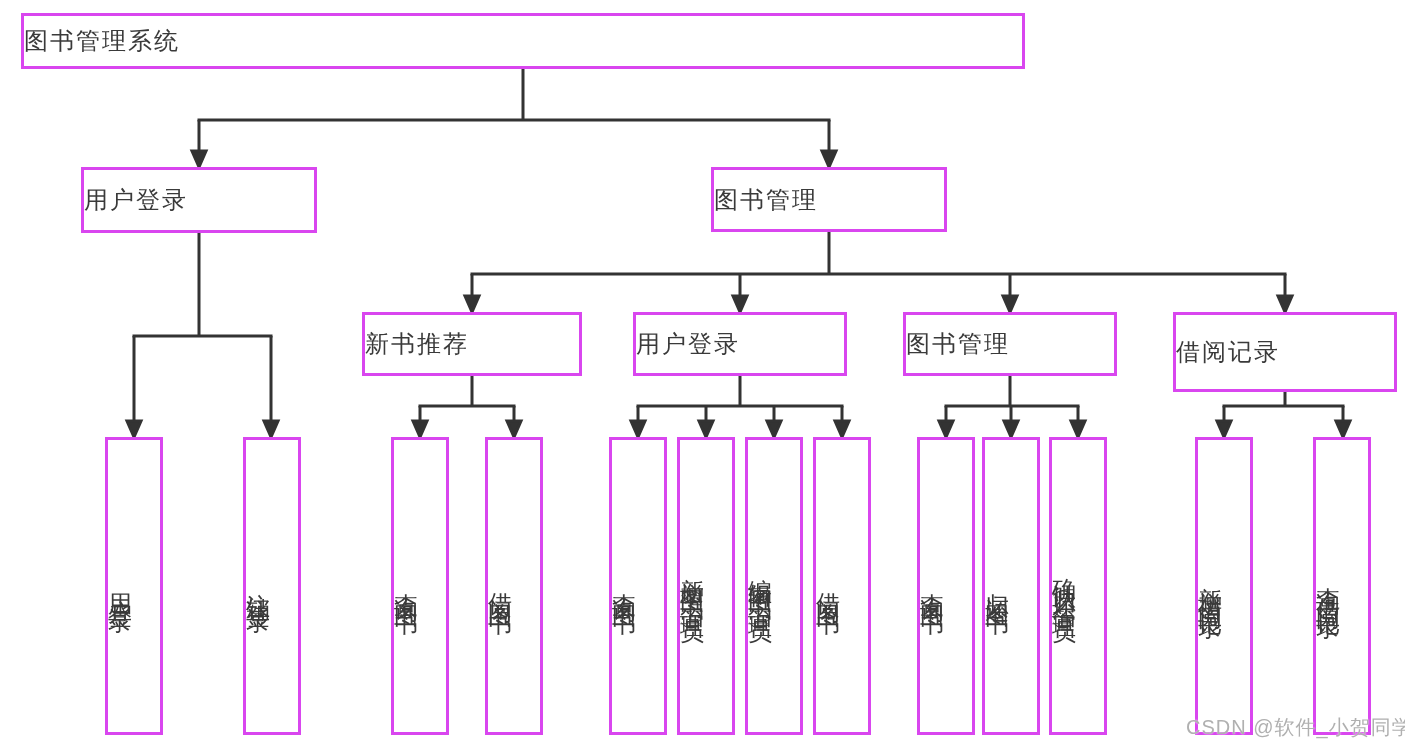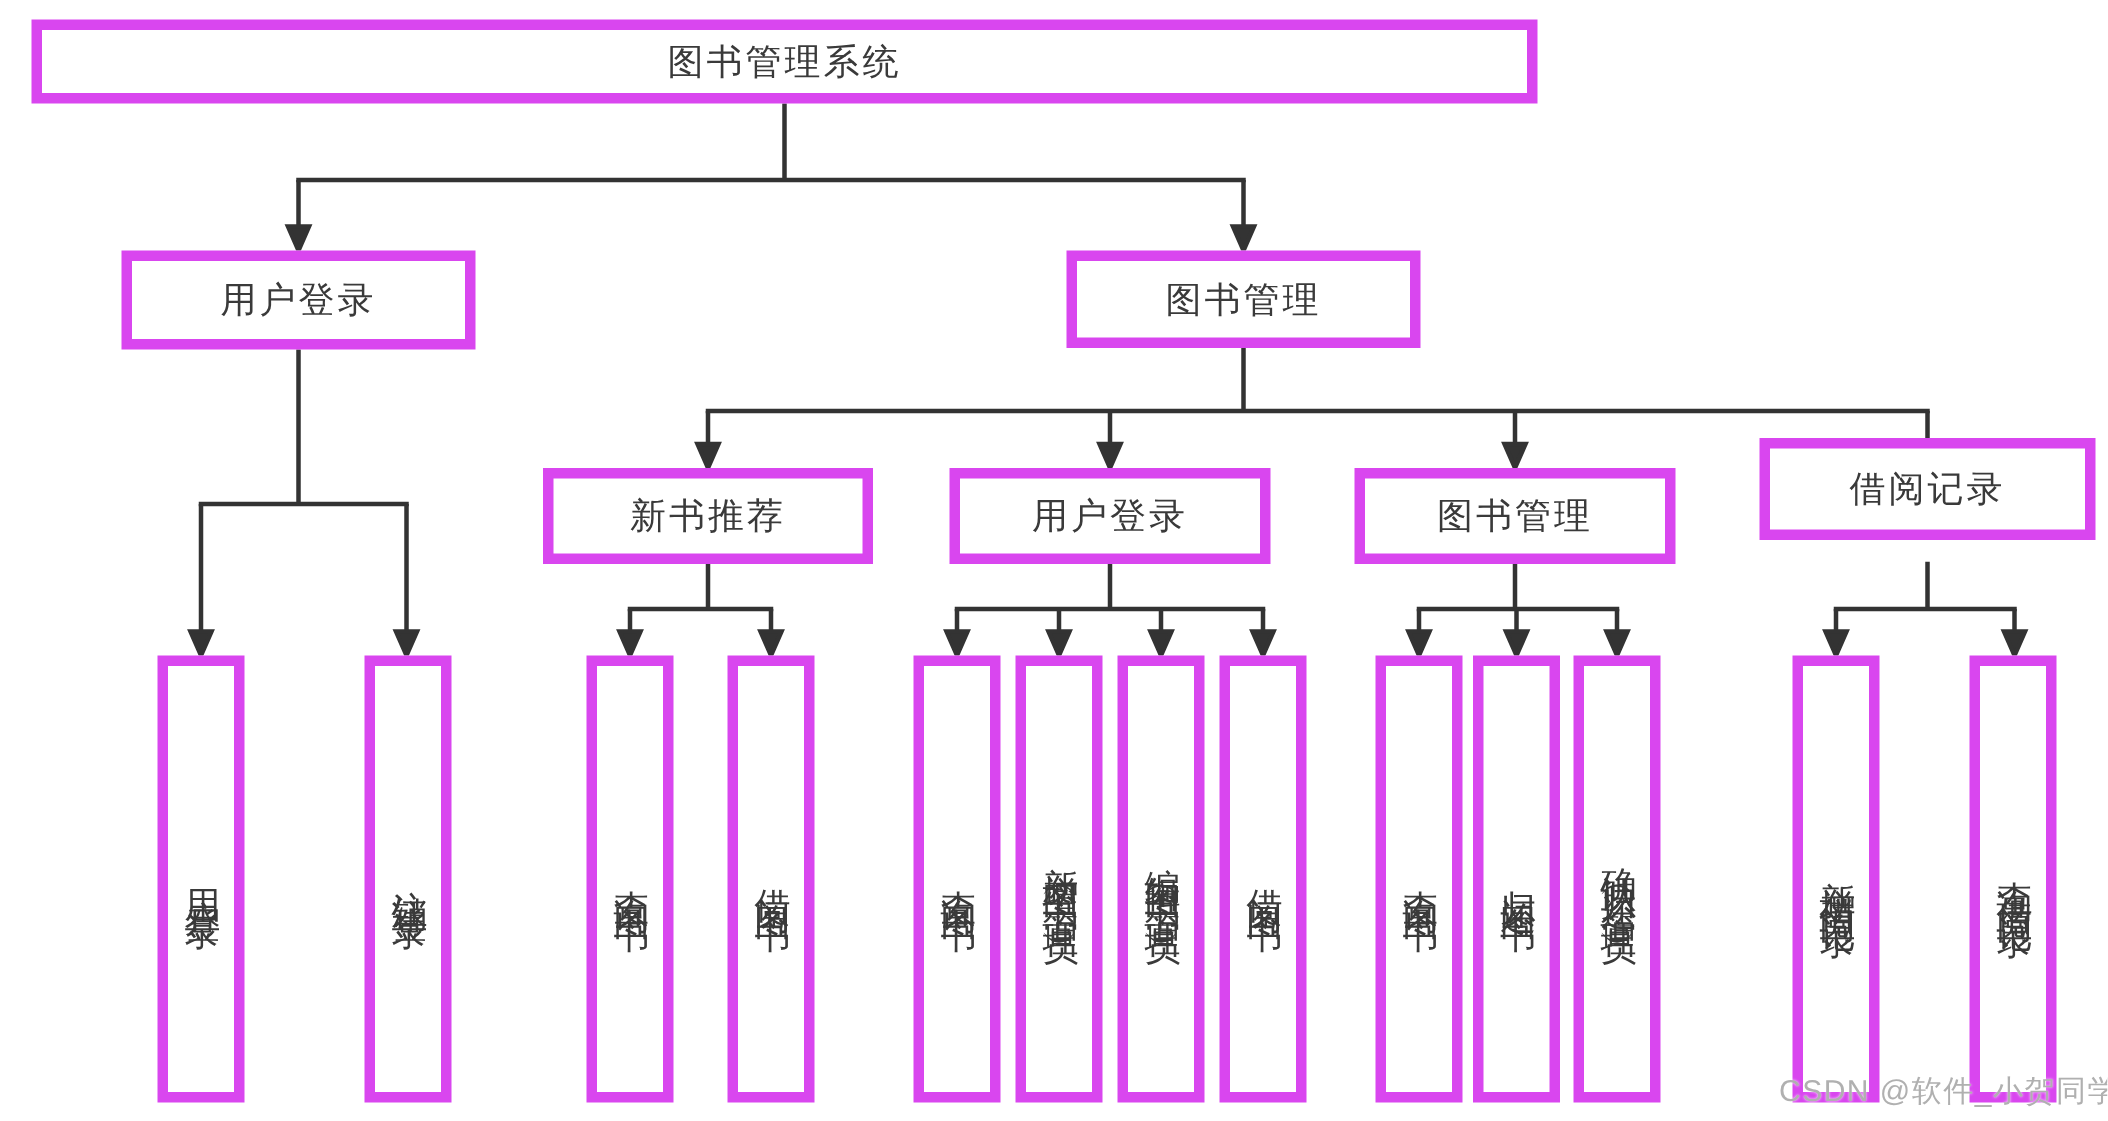--- a/index.html
+++ b/index.html
@@ -7,23 +7,23 @@
     position:relative;
     width:1405px;height:747px;
     background:#ffffff;
     font-family:"Liberation Sans","DejaVu Sans",sans-serif;
     overflow:hidden;
   }
   #connectors{position:absolute;left:0;top:0;z-index:1;}
   .node{
     position:absolute;
     box-sizing:border-box;
-    border:7px solid #d946ef;
+    border:3px solid #d946ef;
     background:#ffffff;
-    display:flex;align-items:center;justify-content:center;
+    display:flex;align-items:center;
     z-index:2;
     color:#3a3a3a;
   }
   .node.h span{
     font-size:24px;
     letter-spacing:2px;
     white-space:nowrap;
     color:#3a3a3a;
   }
   .node.v span{
@@ -95,21 +95,21 @@
 
   <div class="node h" style="left:711px;top:167px;width:236px;height:65px">
     <span>图书管理</span>
   </div>
   <div class="node h" style="left:633px;top:312px;width:214px;height:64px">
     <span>用户登录</span>
   </div>
   <div class="node h" style="left:903px;top:312px;width:214px;height:64px">
     <span>图书管理</span>
   </div>
-  <div class="node h" style="left:1173px;top:292px;width:224px;height:68px">
+  <div class="node h" style="left:1173px;top:312px;width:224px;height:80px">
     <span>借阅记录</span>
   </div>
 
   <div class="node v" style="left:105px;top:437px;width:58px;height:298px">
     <span>用户登录</span>
   </div>
   <div class="node v" style="left:243px;top:437px;width:58px;height:298px">
     <span>注销登录</span>
   </div>
 

